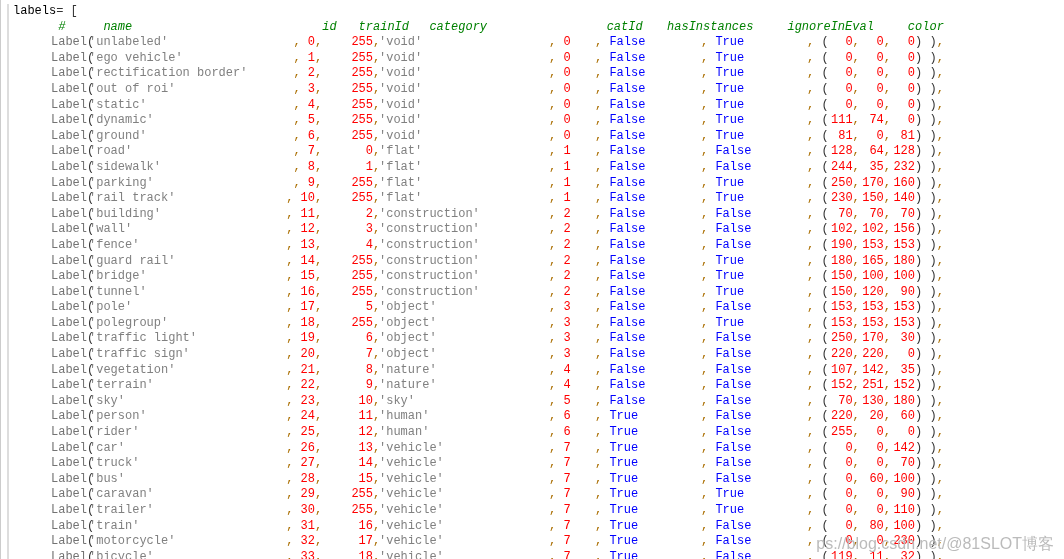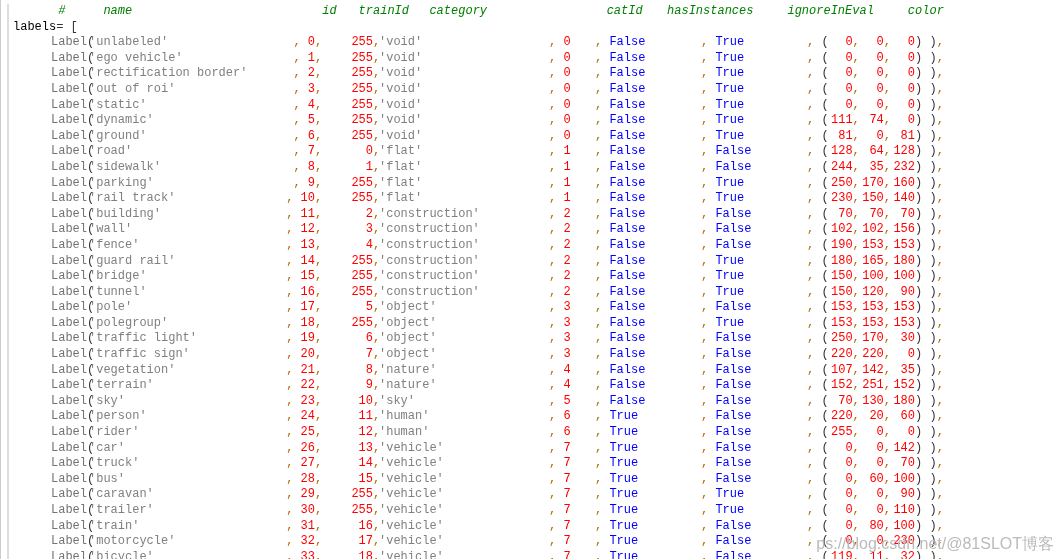--- a/index.html
+++ b/index.html
@@ -50,39 +50,39 @@
   }
   .border-l { border-left: 2px solid #ddd; padding-left: 4px; }
 </style>
 </head>
 <body>
 
 <div class="wrap">
 
   <div class="border-l">
   <div class="row">
+    <span class="name">labels</span><span class="punc"> = [</span>
+  </div>
+
+  <div class="row">
     <span class="c-indent"></span>
     <span class="hdr c-hash">#</span>
     <span class="hdr c-name">name</span>
     <span class="hdr c-id" style="text-align:right;">id</span>
     <span class="c-gap1"></span>
     <span class="hdr c-trainId" style="text-align:right;">trainId</span>
     <span class="c-gap2"></span>
     <span class="hdr c-cat">category</span>
     <span class="hdr c-catId">catId</span>
     <span class="c-gap3"></span>
     <span class="hdr c-hasI">hasInstances</span>
     <span class="c-gap4"></span>
     <span class="hdr c-ign">ignoreInEval</span>
     <span class="c-gap5"></span>
     <span class="hdr c-color">color</span>
-  </div>
-
-  <div class="row">
-    <span class="name">labels</span><span class="punc"> = [</span>
   </div>
 
   <div id="rows">
         <div class="row"><span class="c-indent"></span><span class="c-hash"><span class="fn">Label</span><span class="punc">(</span></span><span class="c-name"><span class="str">'unlabeled'</span></span><span class="c-id"><span class="comma">, </span><span class="num">0</span></span><span class="c-gap1"> <span class="comma">,</span></span><span class="c-trainId"><span class="num">255</span></span><span class="c-gap2"> <span class="comma">,</span></span><span class="c-cat"> <span class="str">'void'</span></span><span class="c-catId"><span class="comma">, </span><span class="num">0</span></span><span class="c-gap3"></span><span class="c-hasI"><span class="comma">, </span><span class="kw">False</span></span><span class="c-gap4"></span><span class="c-ign"><span class="comma">, </span><span class="kw">True</span></span><span class="c-gap5"></span><span class="c-color"><span class="comma">, </span><span class="punc">(<span class="rgbn num">0</span><span class="comma">,</span><span class="rgbn num">0</span><span class="comma">,</span><span class="rgbn num">0</span>) )</span><span class="comma">,</span></span></div>
         <div class="row"><span class="c-indent"></span><span class="c-hash"><span class="fn">Label</span><span class="punc">(</span></span><span class="c-name"><span class="str">'ego vehicle'</span></span><span class="c-id"><span class="comma">, </span><span class="num">1</span></span><span class="c-gap1"> <span class="comma">,</span></span><span class="c-trainId"><span class="num">255</span></span><span class="c-gap2"> <span class="comma">,</span></span><span class="c-cat"> <span class="str">'void'</span></span><span class="c-catId"><span class="comma">, </span><span class="num">0</span></span><span class="c-gap3"></span><span class="c-hasI"><span class="comma">, </span><span class="kw">False</span></span><span class="c-gap4"></span><span class="c-ign"><span class="comma">, </span><span class="kw">True</span></span><span class="c-gap5"></span><span class="c-color"><span class="comma">, </span><span class="punc">(<span class="rgbn num">0</span><span class="comma">,</span><span class="rgbn num">0</span><span class="comma">,</span><span class="rgbn num">0</span>) )</span><span class="comma">,</span></span></div>
         <div class="row"><span class="c-indent"></span><span class="c-hash"><span class="fn">Label</span><span class="punc">(</span></span><span class="c-name"><span class="str">'rectification border'</span></span><span class="c-id"><span class="comma">, </span><span class="num">2</span></span><span class="c-gap1"> <span class="comma">,</span></span><span class="c-trainId"><span class="num">255</span></span><span class="c-gap2"> <span class="comma">,</span></span><span class="c-cat"> <span class="str">'void'</span></span><span class="c-catId"><span class="comma">, </span><span class="num">0</span></span><span class="c-gap3"></span><span class="c-hasI"><span class="comma">, </span><span class="kw">False</span></span><span class="c-gap4"></span><span class="c-ign"><span class="comma">, </span><span class="kw">True</span></span><span class="c-gap5"></span><span class="c-color"><span class="comma">, </span><span class="punc">(<span class="rgbn num">0</span><span class="comma">,</span><span class="rgbn num">0</span><span class="comma">,</span><span class="rgbn num">0</span>) )</span><span class="comma">,</span></span></div>
         <div class="row"><span class="c-indent"></span><span class="c-hash"><span class="fn">Label</span><span class="punc">(</span></span><span class="c-name"><span class="str">'out of roi'</span></span><span class="c-id"><span class="comma">, </span><span class="num">3</span></span><span class="c-gap1"> <span class="comma">,</span></span><span class="c-trainId"><span class="num">255</span></span><span class="c-gap2"> <span class="comma">,</span></span><span class="c-cat"> <span class="str">'void'</span></span><span class="c-catId"><span class="comma">, </span><span class="num">0</span></span><span class="c-gap3"></span><span class="c-hasI"><span class="comma">, </span><span class="kw">False</span></span><span class="c-gap4"></span><span class="c-ign"><span class="comma">, </span><span class="kw">True</span></span><span class="c-gap5"></span><span class="c-color"><span class="comma">, </span><span class="punc">(<span class="rgbn num">0</span><span class="comma">,</span><span class="rgbn num">0</span><span class="comma">,</span><span class="rgbn num">0</span>) )</span><span class="comma">,</span></span></div>
         <div class="row"><span class="c-indent"></span><span class="c-hash"><span class="fn">Label</span><span class="punc">(</span></span><span class="c-name"><span class="str">'static'</span></span><span class="c-id"><span class="comma">, </span><span class="num">4</span></span><span class="c-gap1"> <span class="comma">,</span></span><span class="c-trainId"><span class="num">255</span></span><span class="c-gap2"> <span class="comma">,</span></span><span class="c-cat"> <span class="str">'void'</span></span><span class="c-catId"><span class="comma">, </span><span class="num">0</span></span><span class="c-gap3"></span><span class="c-hasI"><span class="comma">, </span><span class="kw">False</span></span><span class="c-gap4"></span><span class="c-ign"><span class="comma">, </span><span class="kw">True</span></span><span class="c-gap5"></span><span class="c-color"><span class="comma">, </span><span class="punc">(<span class="rgbn num">0</span><span class="comma">,</span><span class="rgbn num">0</span><span class="comma">,</span><span class="rgbn num">0</span>) )</span><span class="comma">,</span></span></div>
         <div class="row"><span class="c-indent"></span><span class="c-hash"><span class="fn">Label</span><span class="punc">(</span></span><span class="c-name"><span class="str">'dynamic'</span></span><span class="c-id"><span class="comma">, </span><span class="num">5</span></span><span class="c-gap1"> <span class="comma">,</span></span><span class="c-trainId"><span class="num">255</span></span><span class="c-gap2"> <span class="comma">,</span></span><span class="c-cat"> <span class="str">'void'</span></span><span class="c-catId"><span class="comma">, </span><span class="num">0</span></span><span class="c-gap3"></span><span class="c-hasI"><span class="comma">, </span><span class="kw">False</span></span><span class="c-gap4"></span><span class="c-ign"><span class="comma">, </span><span class="kw">True</span></span><span class="c-gap5"></span><span class="c-color"><span class="comma">, </span><span class="punc">(<span class="rgbn num">111</span><span class="comma">,</span><span class="rgbn num">74</span><span class="comma">,</span><span class="rgbn num">0</span>) )</span><span class="comma">,</span></span></div>
         <div class="row"><span class="c-indent"></span><span class="c-hash"><span class="fn">Label</span><span class="punc">(</span></span><span class="c-name"><span class="str">'ground'</span></span><span class="c-id"><span class="comma">, </span><span class="num">6</span></span><span class="c-gap1"> <span class="comma">,</span></span><span class="c-trainId"><span class="num">255</span></span><span class="c-gap2"> <span class="comma">,</span></span><span class="c-cat"> <span class="str">'void'</span></span><span class="c-catId"><span class="comma">, </span><span class="num">0</span></span><span class="c-gap3"></span><span class="c-hasI"><span class="comma">, </span><span class="kw">False</span></span><span class="c-gap4"></span><span class="c-ign"><span class="comma">, </span><span class="kw">True</span></span><span class="c-gap5"></span><span class="c-color"><span class="comma">, </span><span class="punc">(<span class="rgbn num">81</span><span class="comma">,</span><span class="rgbn num">0</span><span class="comma">,</span><span class="rgbn num">81</span>) )</span><span class="comma">,</span></span></div>

